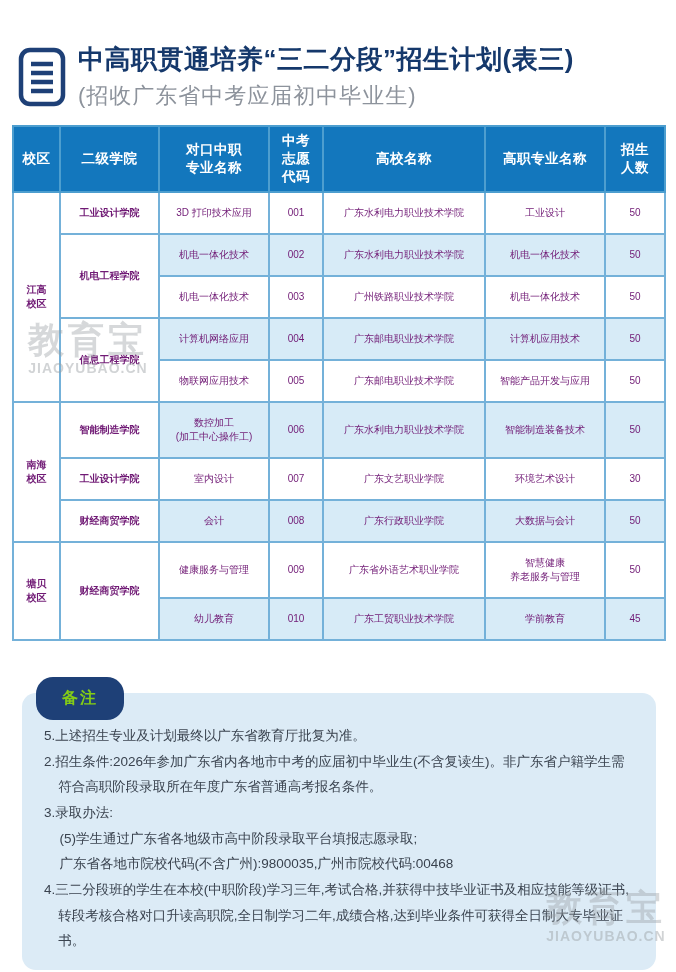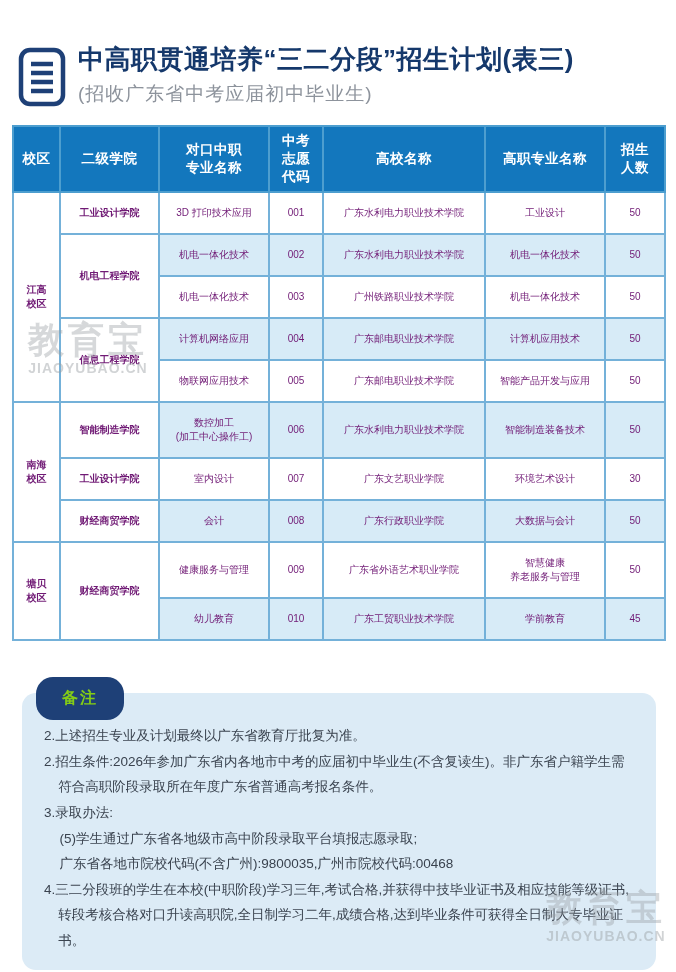--- a/index.html
+++ b/index.html
@@ -12,21 +12,21 @@
   .page { width: 676px; height: 700px; position: relative; background: #fff; }
 
   
   .hdr { display: flex; align-items: flex-start; padding: 44px 12px 0 18px; }
   .hdr-icon { flex: 0 0 auto; margin-top: 3px; }
   .hdr-text { margin-left: 12px; }
   .hdr-title {
     font-size: 26px; font-weight: 900; color: #15386b;
     letter-spacing: 0.5px; line-height: 1.2; white-space: nowrap;
   }
-  .hdr-sub { font-size: 19px; color: #8d939c; margin-top: 6px; letter-spacing: 1px; }
+  .hdr-sub { font-size: 22px; color: #8d939c; margin-top: 6px; letter-spacing: 1px; }
 
   
   .tbl-wrap { padding: 14px 12px 0 12px; }
   table.plan {
     border-collapse: collapse; table-layout: fixed;
     width: 652px;
   }
   table.plan th, table.plan td {
     border: 2px solid #74b1d9;
     text-align: center; vertical-align: middle;
@@ -208,21 +208,21 @@
           <td class="cell-hv sc">学前教育</td>
           <td class="sc">45</td>
         </tr>
       </tbody>
     </table>
   </div>
 
   <div class="notes">
     <div class="notes-badge">备注</div>
     <div class="notes-panel">
-      <div class="note hang">2.上述招生专业及计划最终以广东省教育厅批复为准。</div>
+      <div class="note hang">5.上述招生专业及计划最终以广东省教育厅批复为准。</div>
       <div class="note hang">2.招生条件:2026年参加广东省内各地市中考的应届初中毕业生(不含复读生)。非广东省户籍学生需符合高职阶段录取所在年度广东省普通高考报名条件。</div>
       <div class="note hang">3.录取办法:</div>
       <div class="note sub">(5)学生通过广东省各地级市高中阶段录取平台填报志愿录取;</div>
       <div class="note sub">广东省各地市院校代码(不含广州):9800035,广州市院校代码:00468</div>
       <div class="note hang">4.三二分段班的学生在本校(中职阶段)学习三年,考试合格,并获得中技毕业证书及相应技能等级证书,转段考核合格对口升读高职院,全日制学习二年,成绩合格,达到毕业条件可获得全日制大专毕业证书。</div>
 
     </div>
   </div>
 
   <div class="wm wm-mid">

